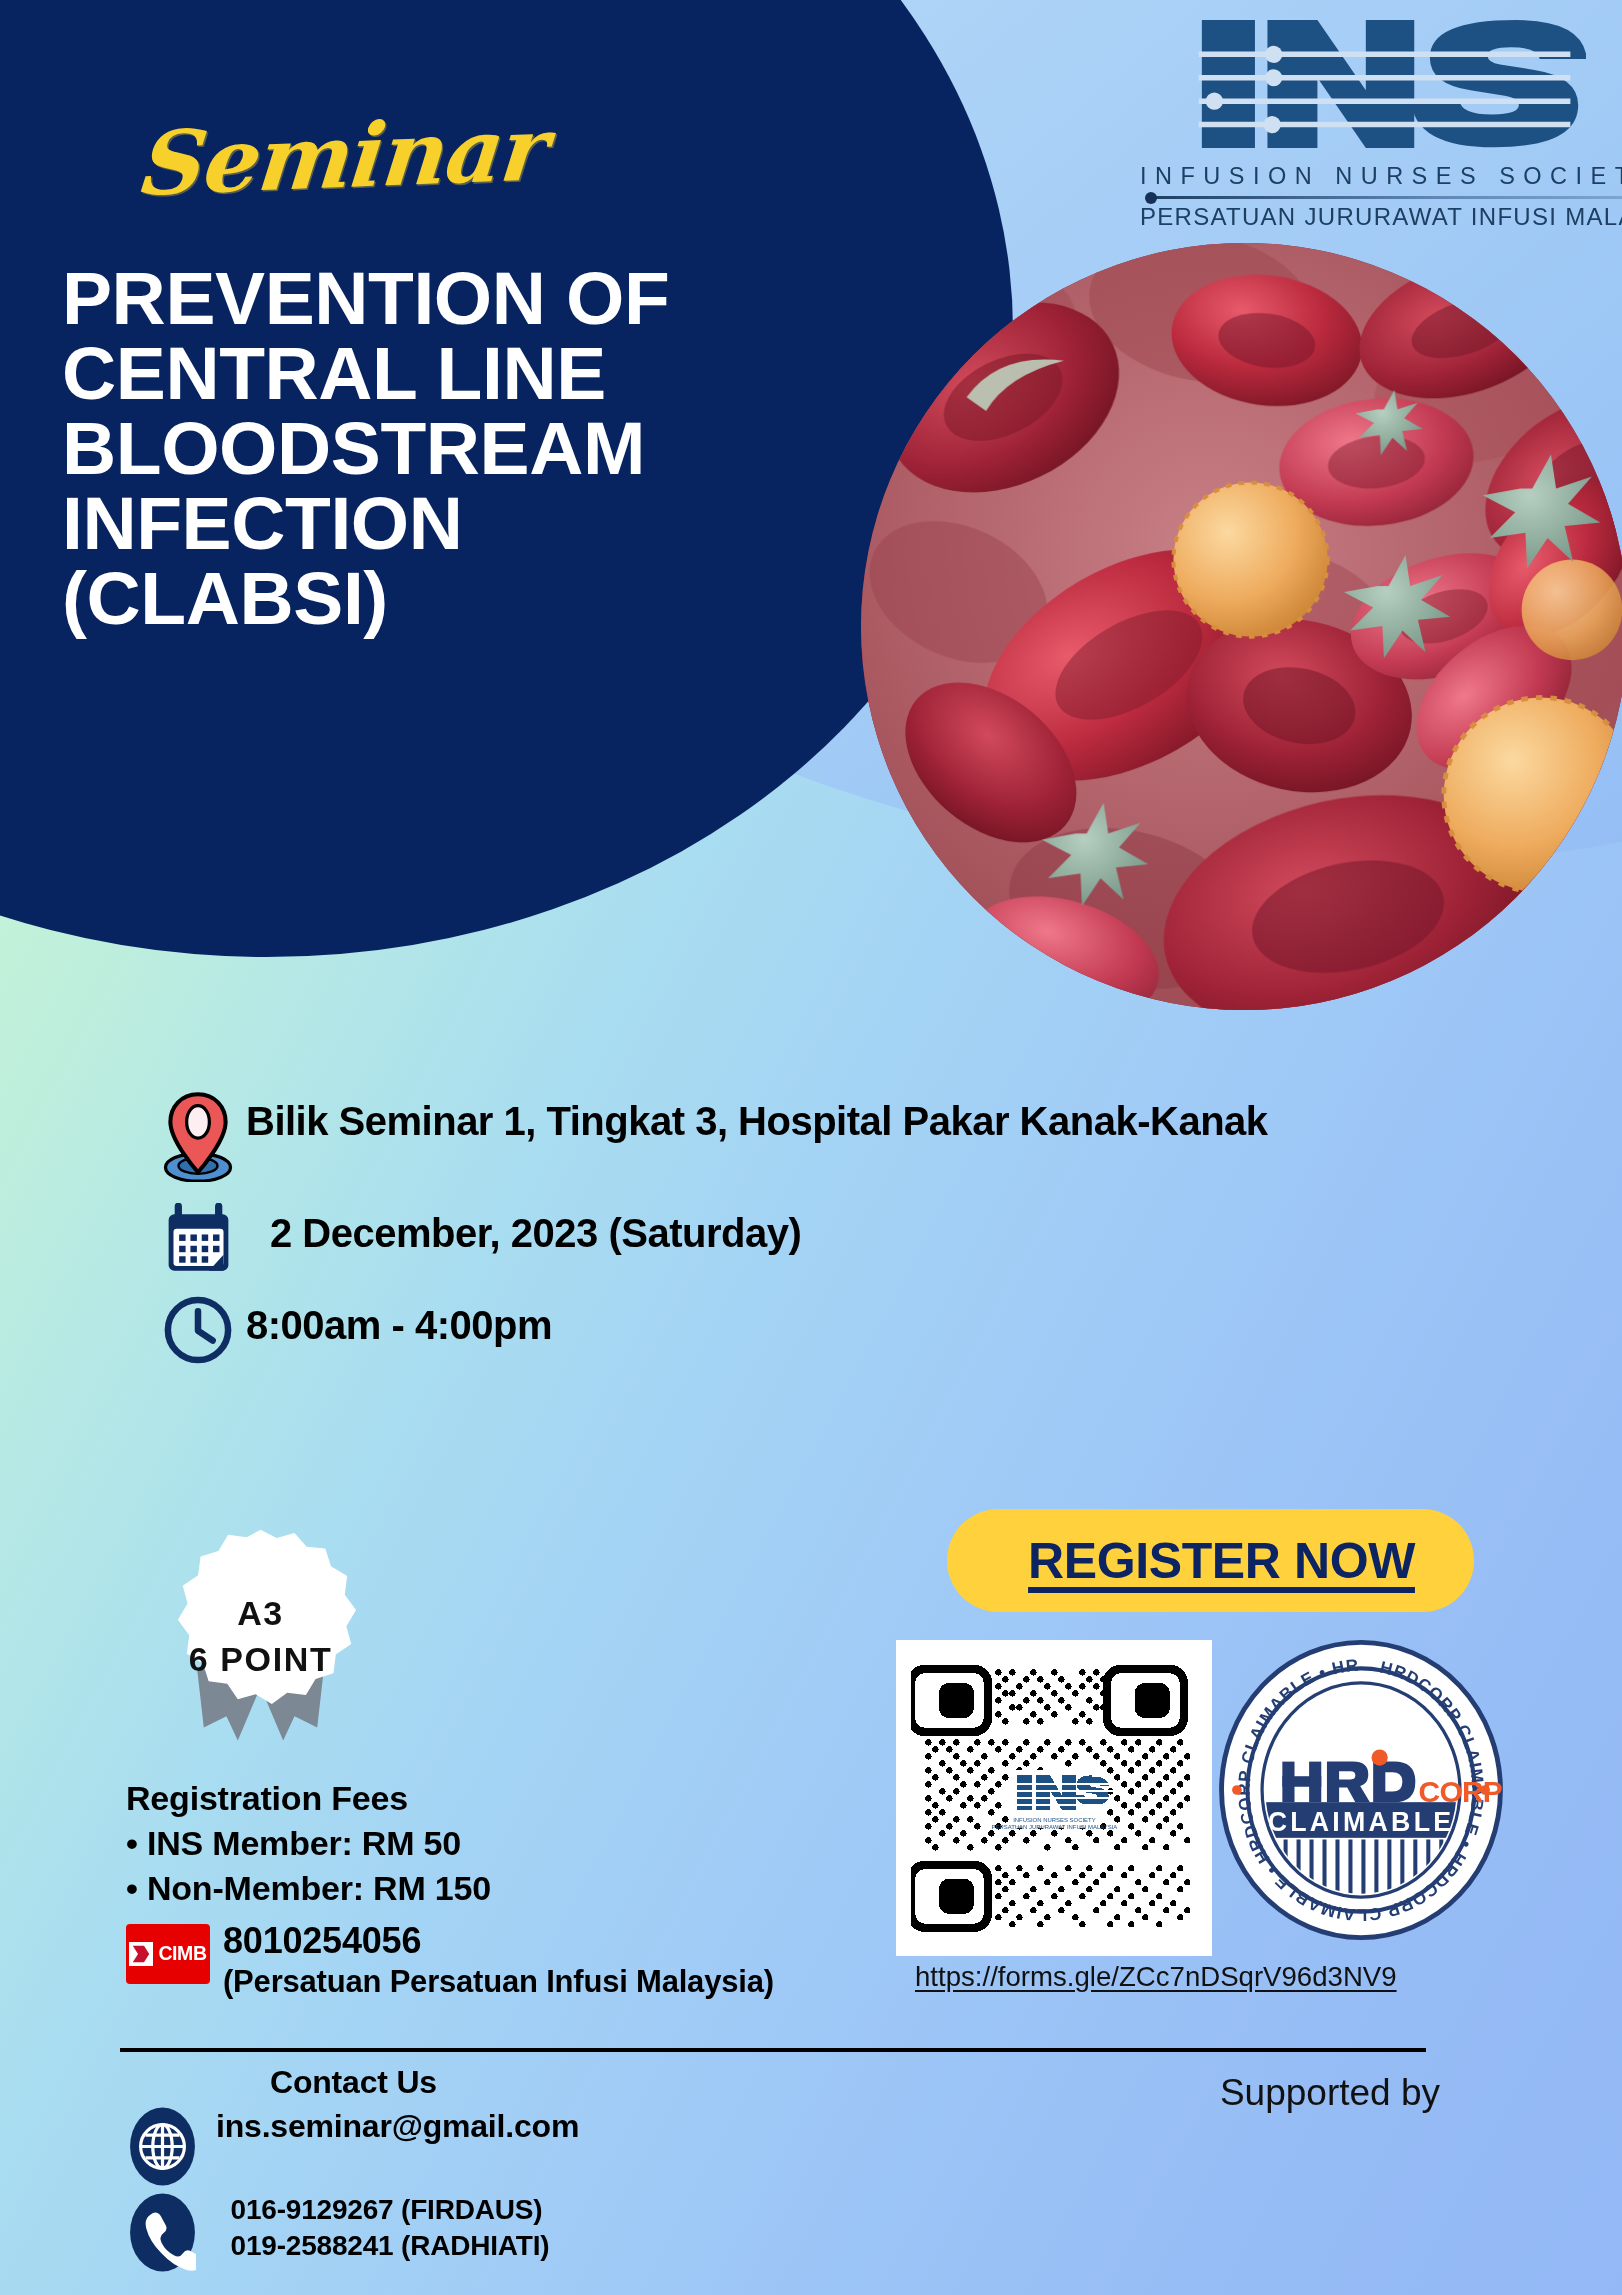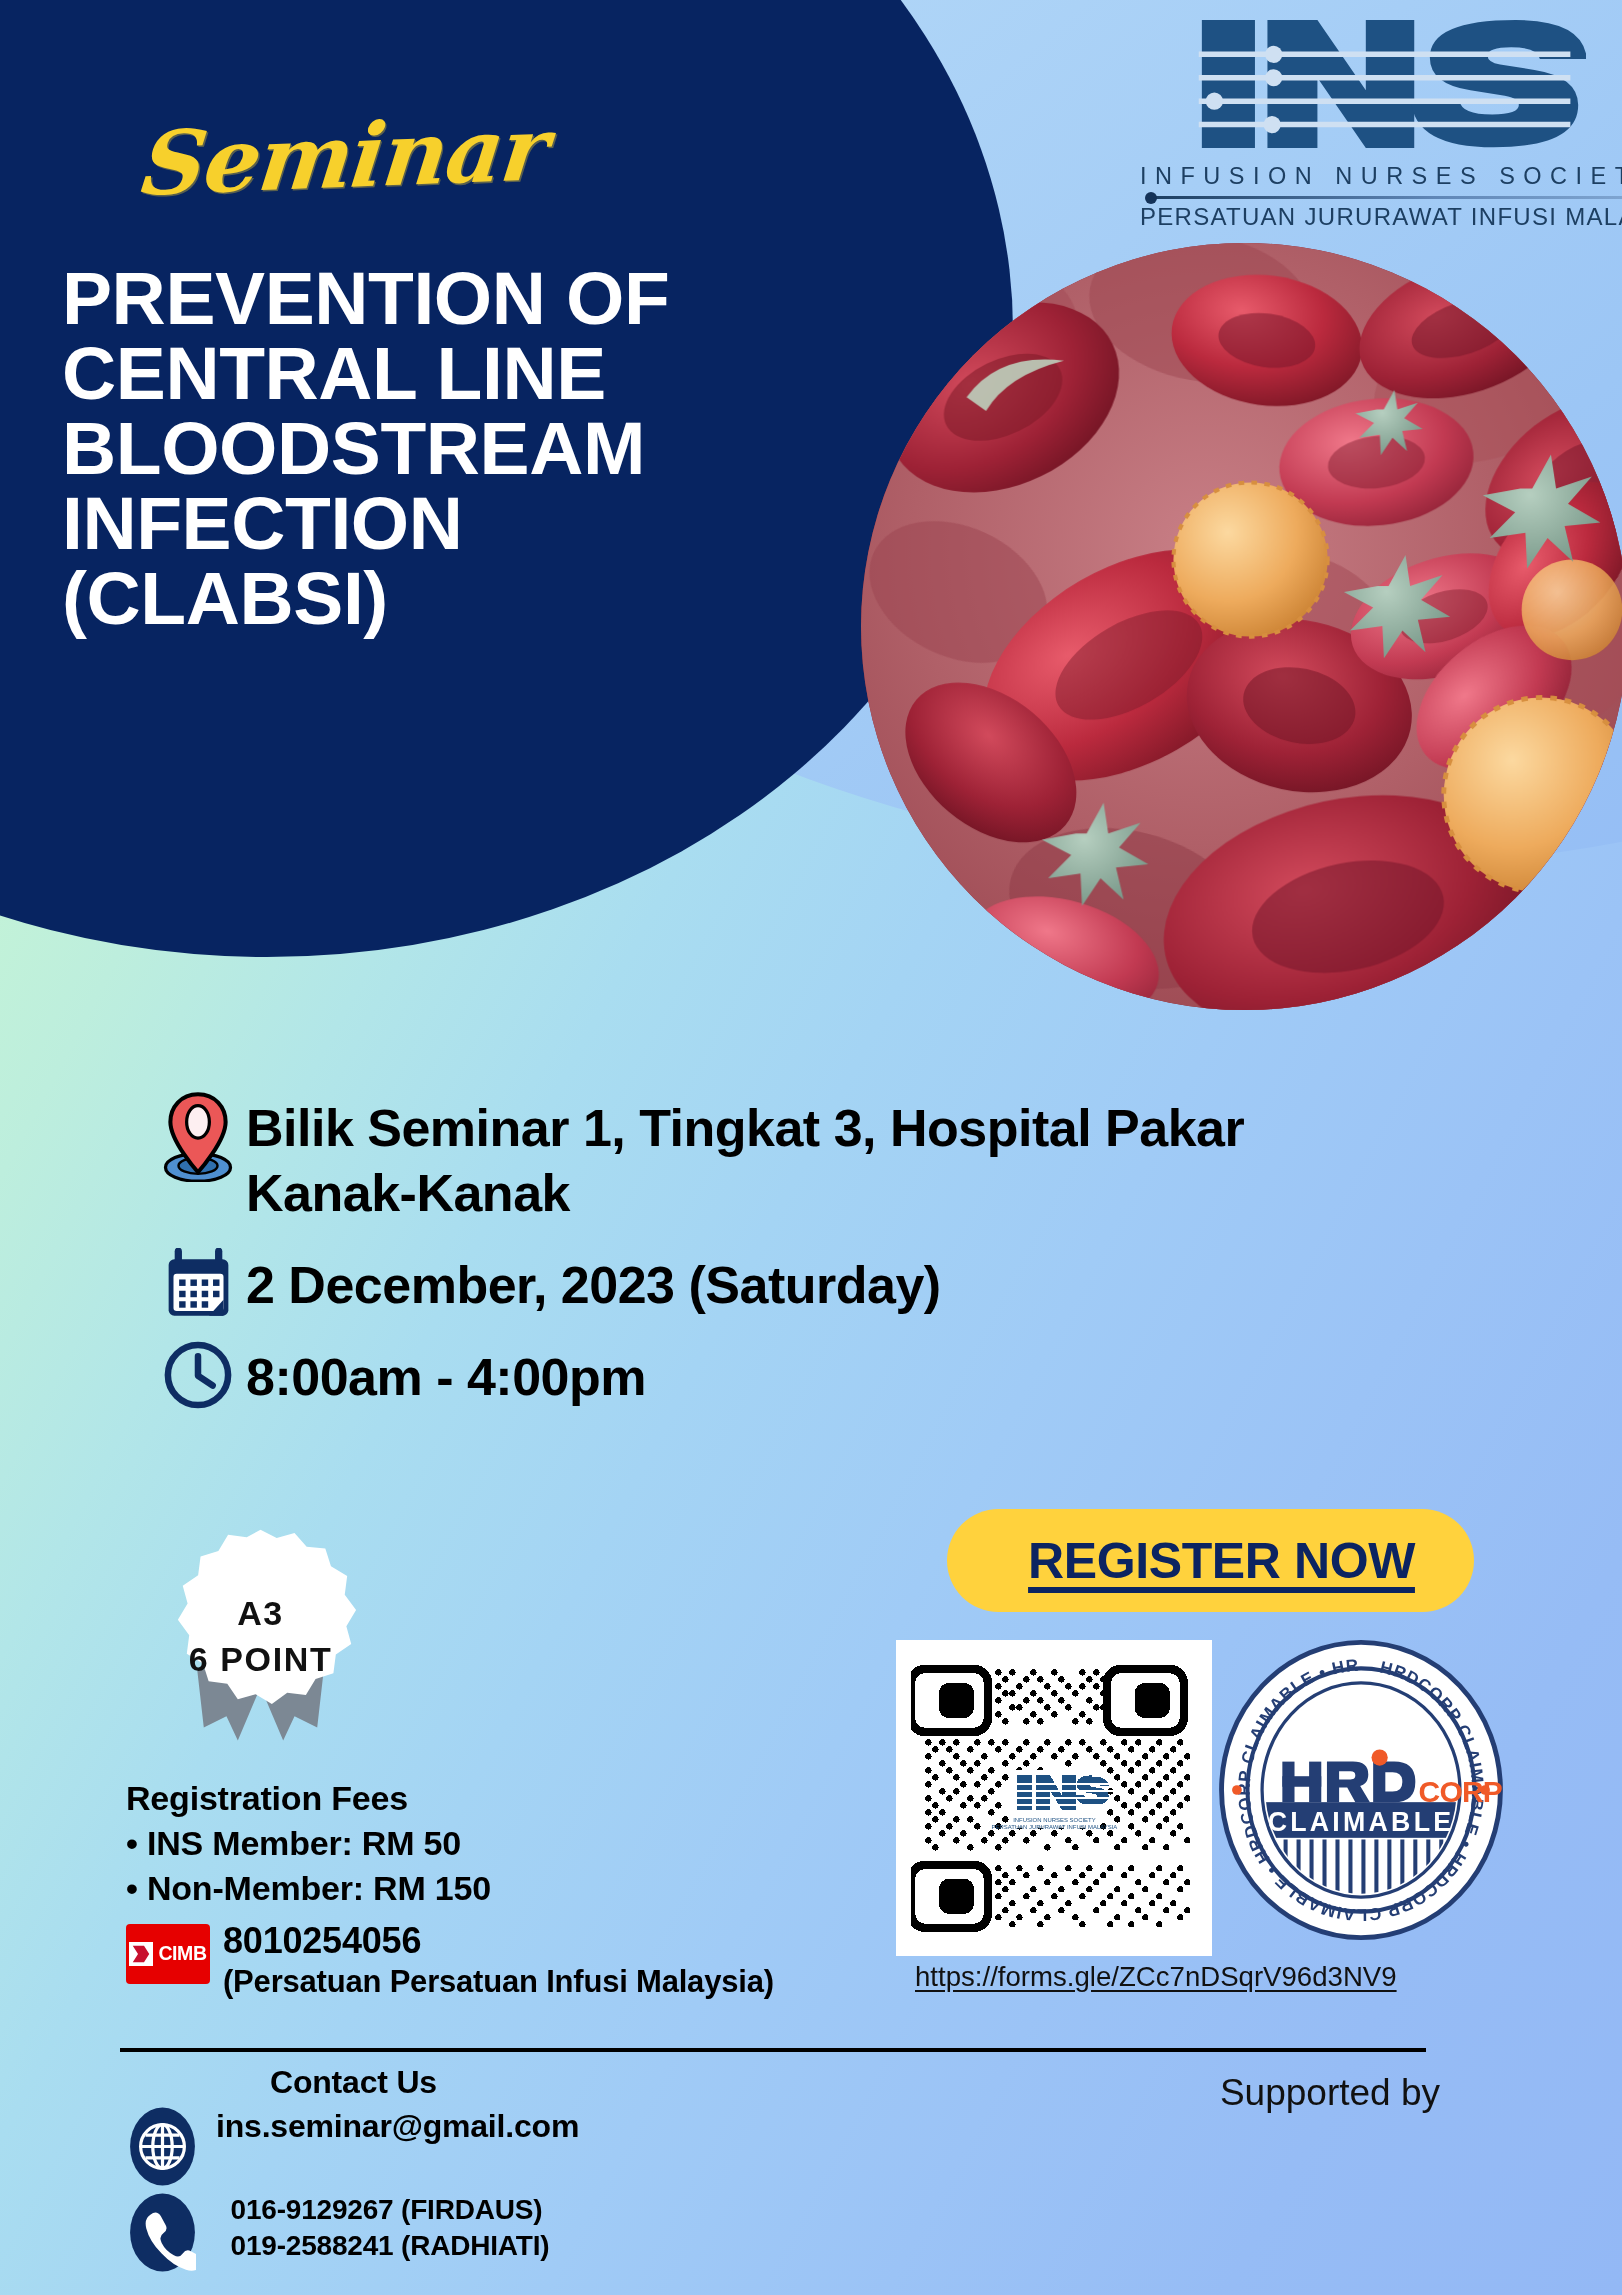--- a/index.html
+++ b/index.html
@@ -100,28 +100,28 @@
 
   
   .info{
     position:absolute; left:150px; top:1091px; width:1265px;
   }
   .inforow{ display:flex; align-items:flex-start; margin-bottom:6.5px; }
   .inforow .ico{ width:96px; flex:0 0 96px; display:flex; justify-content:center; }
   .inforow .txt{
     font-family:"Liberation Sans", sans-serif;
     font-weight:700;
-    font-size:52px;
+    font-size:40px;
     line-height:1.26;
     color:#000;
     letter-spacing:-0.5px;
     padding-top:4.9px;
   }
   .row-venue{ margin-bottom:21px; }
-  .row-date{ margin-bottom:21px; }
+  .row-date{ margin-bottom:21px;gap:24px; }
 
   
   .award{ position:absolute; left:147px; top:1525px; width:227px; height:243px; }
   .award svg{ width:100%; height:100%; }
 
   
   .fees{
     position:absolute; left:126px; top:1776px; width:811px;
     font-family:"Liberation Sans", sans-serif;
     font-weight:700; color:#000;

